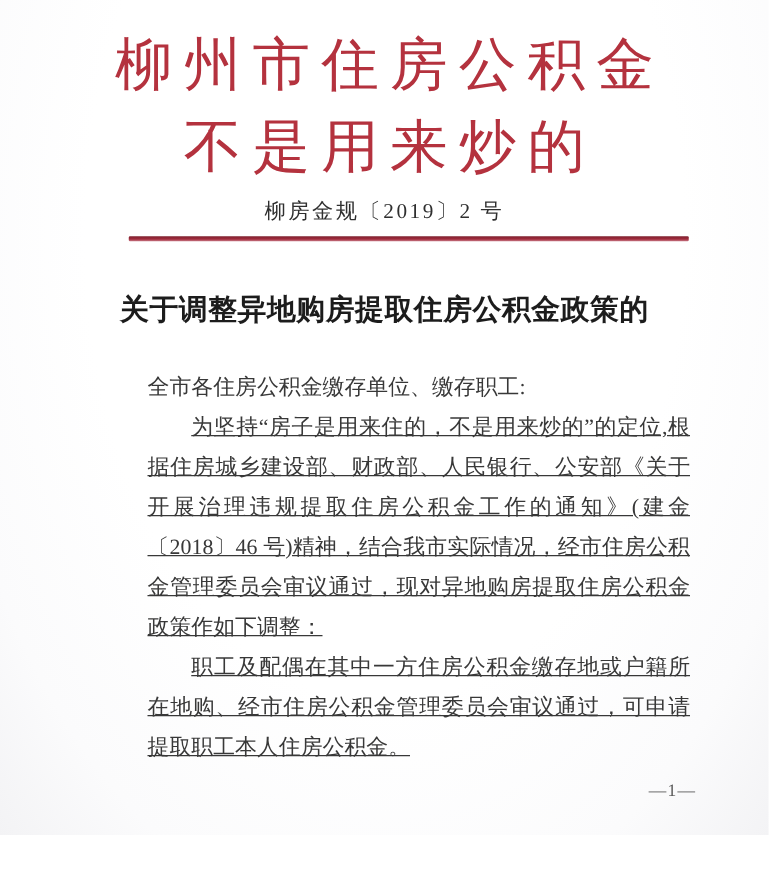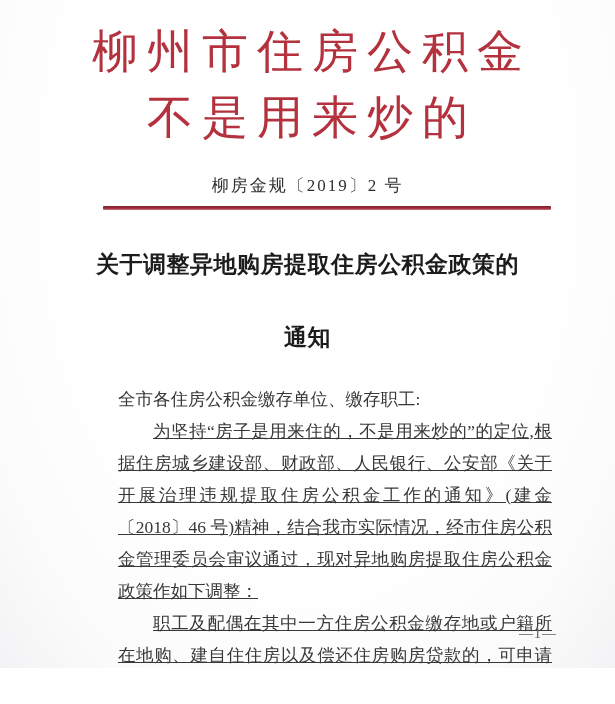--- a/index.html
+++ b/index.html
@@ -27,21 +27,21 @@
     line-height: 52px;
     letter-spacing: 9px;
     text-indent: 9px; 
     font-weight: 500;
   }
   .org-line.second {
     margin-top: 14px;
   }
   
   .doc-number {
-    margin-top: 30px;
+    margin-top: 13px;
     text-align: center;
     font-size: 17px;
     letter-spacing: 2px;
     color: #2f2f2f;
   }
   
   .red-rule {
     margin-top: 9px;
     margin-left: 103px;
     width: 448px;
@@ -90,24 +90,23 @@
     <div class="org-line">柳州市住房公积金</div>
     <div class="org-line second">不是用来炒的</div>
   </div>
 
   <div class="doc-number">柳房金规〔2019〕2 号</div>
 
   <div class="red-rule"></div>
 
   <h1 class="title">
     <span>关于调整异地购房提取住房公积金政策的</span>
-    <span>通知</span>
   </h1>
 
   <div class="body-text">
     <p>全市各住房公积金缴存单位、缴存职工:</p>
     <p class="indent">为坚持“房子是用来住的，不是用来炒的”的定位,根据住房城乡建设部、财政部、人民银行、公安部《关于开展治理违规提取住房公积金工作的通知》(建金〔2018〕46 号)精神，结合我市实际情况，经市住房公积金管理委员会审议通过，现对异地购房提取住房公积金政策作如下调整：</p>
-    <p class="indent">职工及配偶在其中一方住房公积金缴存地或户籍所在地购、建自住住房以及偿还住房购房贷款的，可申请提取职工本人住房公积金。</p>
+    <p class="indent">职工及配偶在其中一方住房公积金缴存地或户籍所在地购、经市住房公积金管理委员会审议通过，可申请提取职工本人住房公积金。</p>
   </div>
 
   <div class="page-number">—1—</div>
 
 </div>
 
 </body></html>

